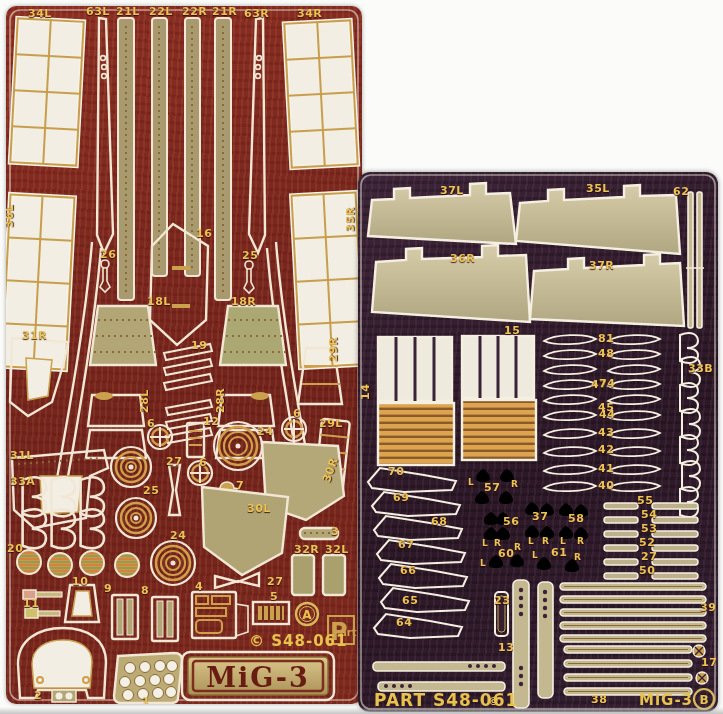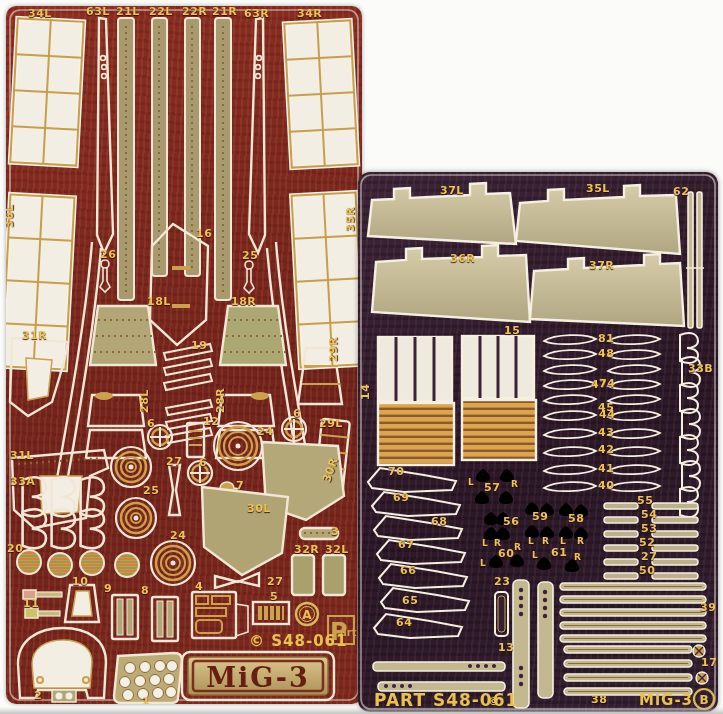--- a/index.html
+++ b/index.html
@@ -630,39 +630,39 @@
         <span class="plabel" style="left: 40px; top: 367px;">67</span>
         <span class="plabel" style="left: 42px; top: 393px;">66</span>
         <span class="plabel" style="left: 44px; top: 417px; margin-top: 6px;">65</span>
         <span class="plabel" style="left: 38px; top: 445px;">64</span>
         <span class="plabel" style="left: 110px; top: 306px; font-size: 9px;">L</span>
         <span class="plabel" style="left: 126px; top: 310px;">57</span>
         <span class="plabel" style="left: 153px; top: 308px; font-size: 9px;">R</span>
         <span class="plabel" style="left: 145px; top: 344px;">56</span>
         <span class="plabel" style="left: 124px; top: 367px; font-size: 9px;">L</span>
         <span class="plabel" style="left: 136px; top: 367px; font-size: 9px;">R</span>
-        <span class="plabel" style="left: 174px; top: 339px;">59</span>
+        <span class="plabel" style="left: 174px; top: 339px;">37</span>
         <span class="plabel" style="left: 170px; top: 365px; font-size: 9px;">L</span>
         <span class="plabel" style="left: 184px; top: 365px; font-size: 9px;">R</span>
         <span class="plabel" style="left: 210px; top: 341px;">58</span>
         <span class="plabel" style="left: 202px; top: 365px; font-size: 9px;">L</span>
         <span class="plabel" style="left: 219px; top: 365px; font-size: 9px;">R</span>
         <span class="plabel" style="left: 140px; top: 376px;">60</span>
         <span class="plabel" style="left: 156px; top: 371px; font-size: 9px;">R</span>
         <span class="plabel" style="left: 122px; top: 387px; font-size: 9px;">L</span>
         <span class="plabel" style="left: 193px; top: 375px;">61</span>
         <span class="plabel" style="left: 174px; top: 379px; font-size: 9px;">L</span>
         <span class="plabel" style="left: 216px; top: 381px; font-size: 9px;">R</span>
         <span class="plabel" style="left: 279px; top: 323px;">55</span>
         <span class="plabel" style="left: 283px; top: 337px;">54</span>
         <span class="plabel" style="left: 283px; top: 351px;">53</span>
         <span class="plabel" style="left: 281px; top: 365px;">52</span>
         <span class="plabel" style="left: 283px; top: 379px;">27</span>
         <span class="plabel" style="left: 281px; top: 393px;">50</span>
-        <span class="plabel" style="left: 136px; top: 404px;">23</span>
+        <span class="plabel" style="left: 136px; top: 423px;">23</span>
         <span class="plabel" style="left: 140px; top: 470px;">13</span>
         <span class="plabel" style="left: 342px; top: 430px;">39</span>
         <span class="plabel" style="left: 343px; top: 485px;">17</span>
         <span class="plabel" style="left: 233px; top: 522px;">38</span>
       </div>
   </div>
 
   <div class="scan-band"></div>
 </div>
 

